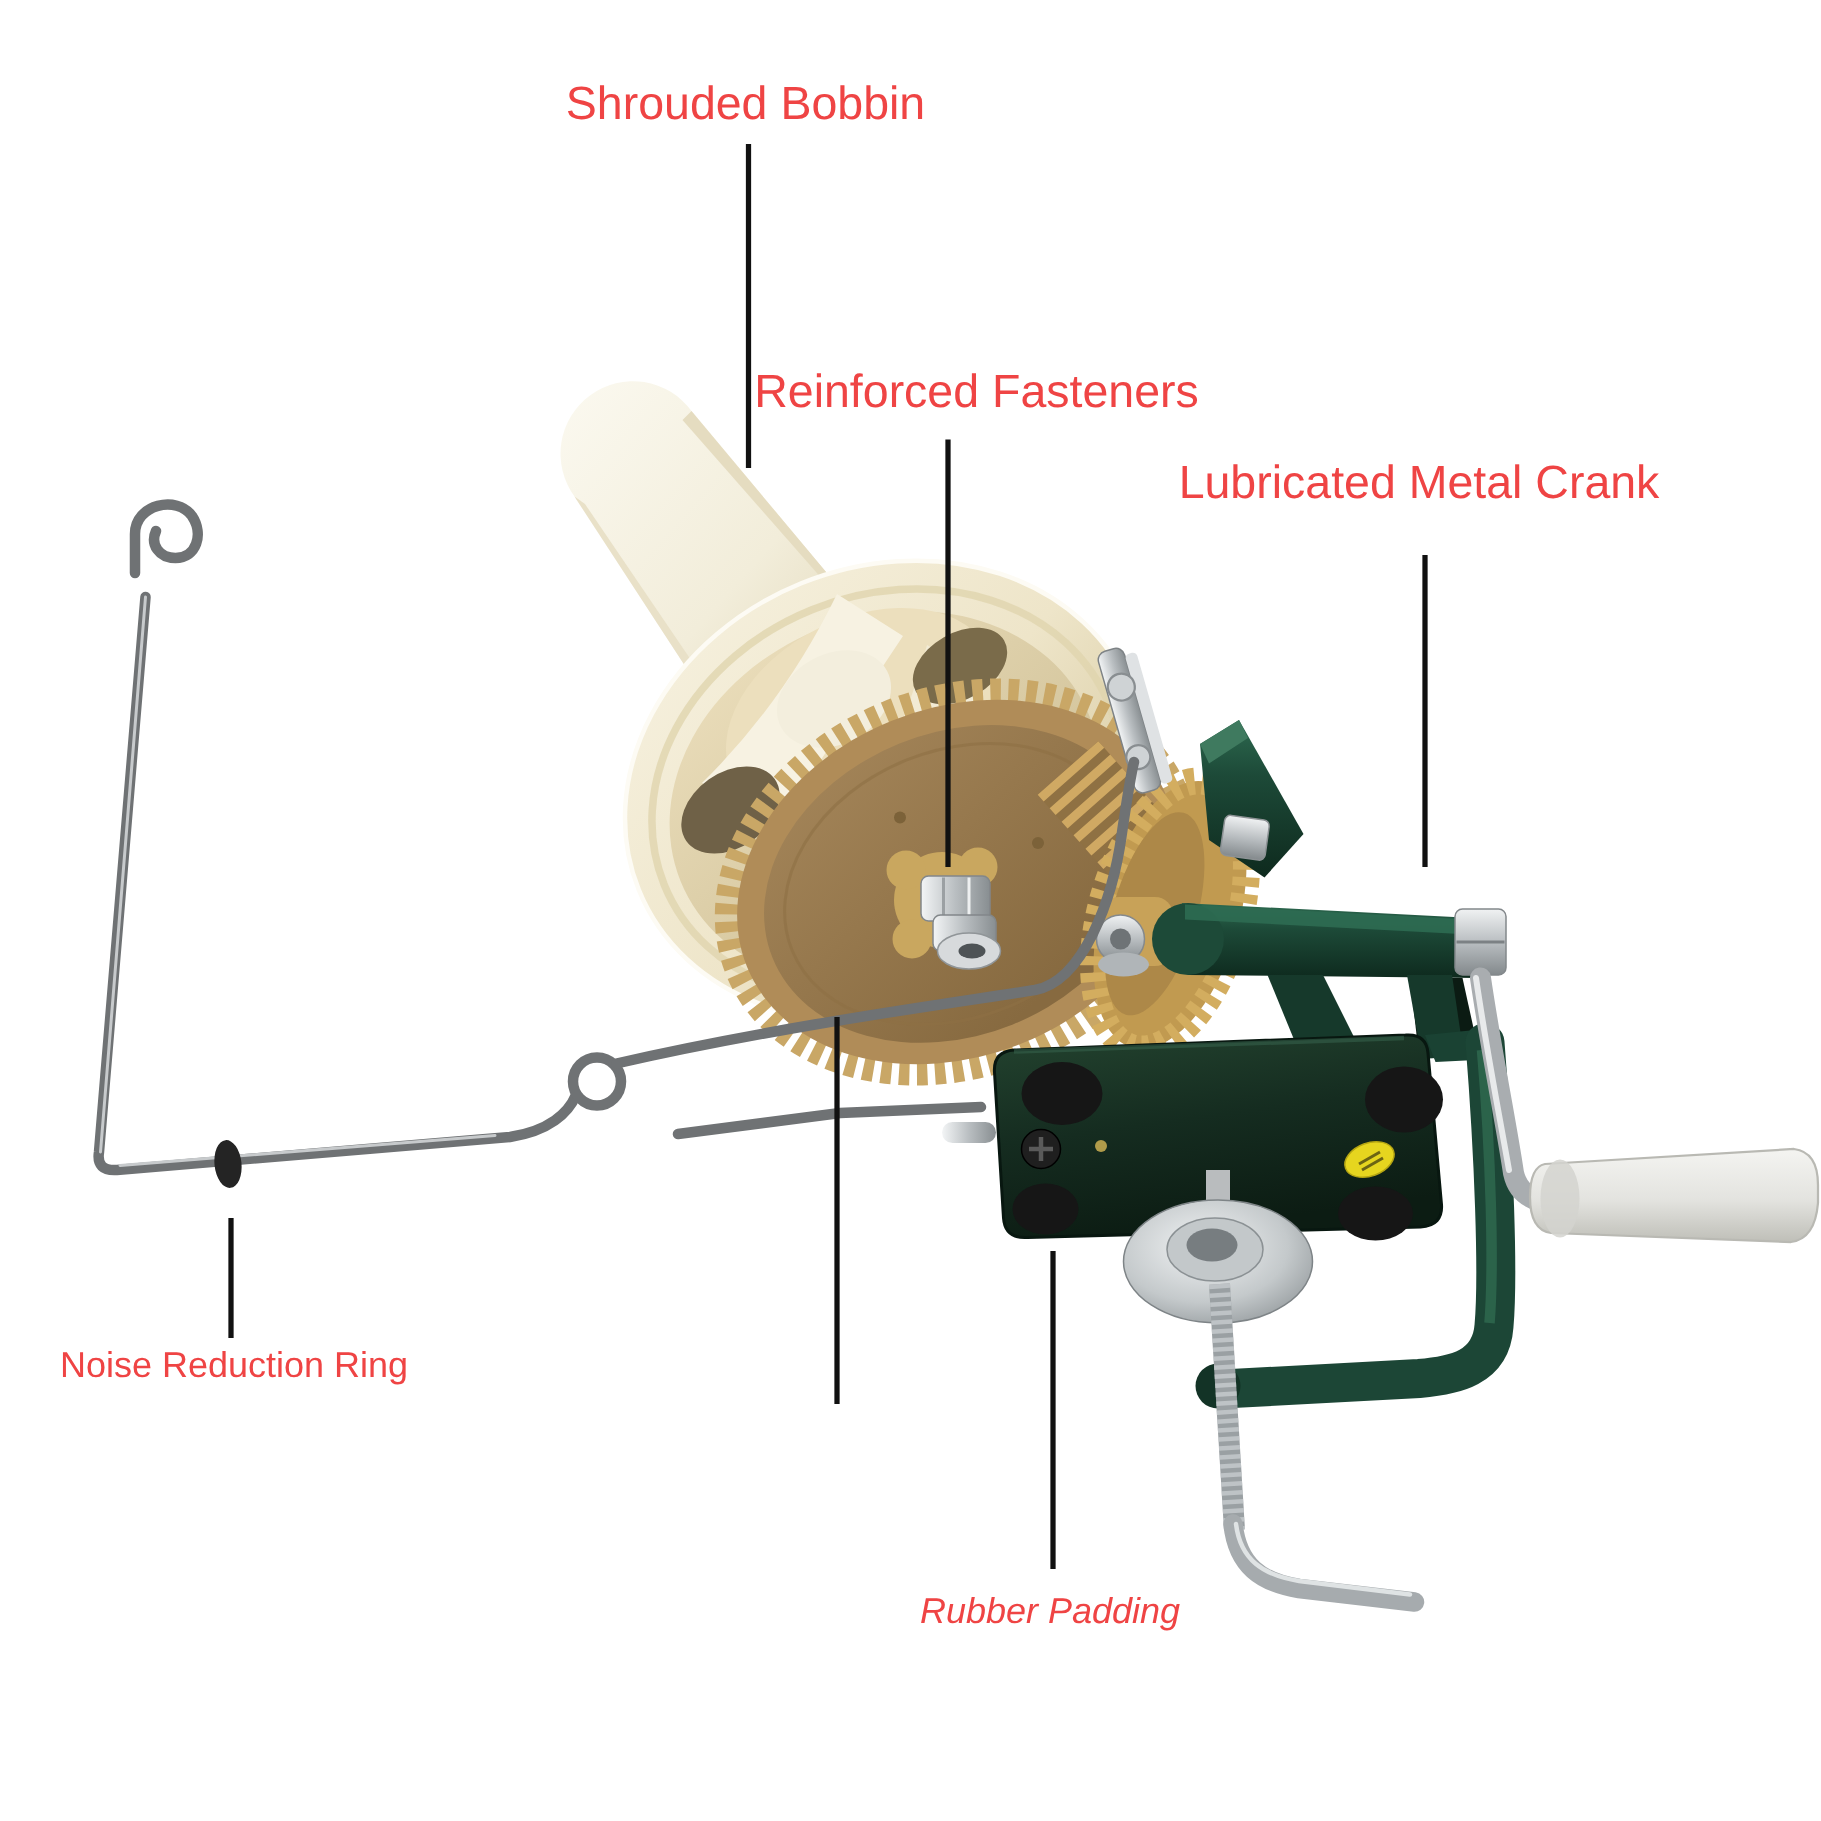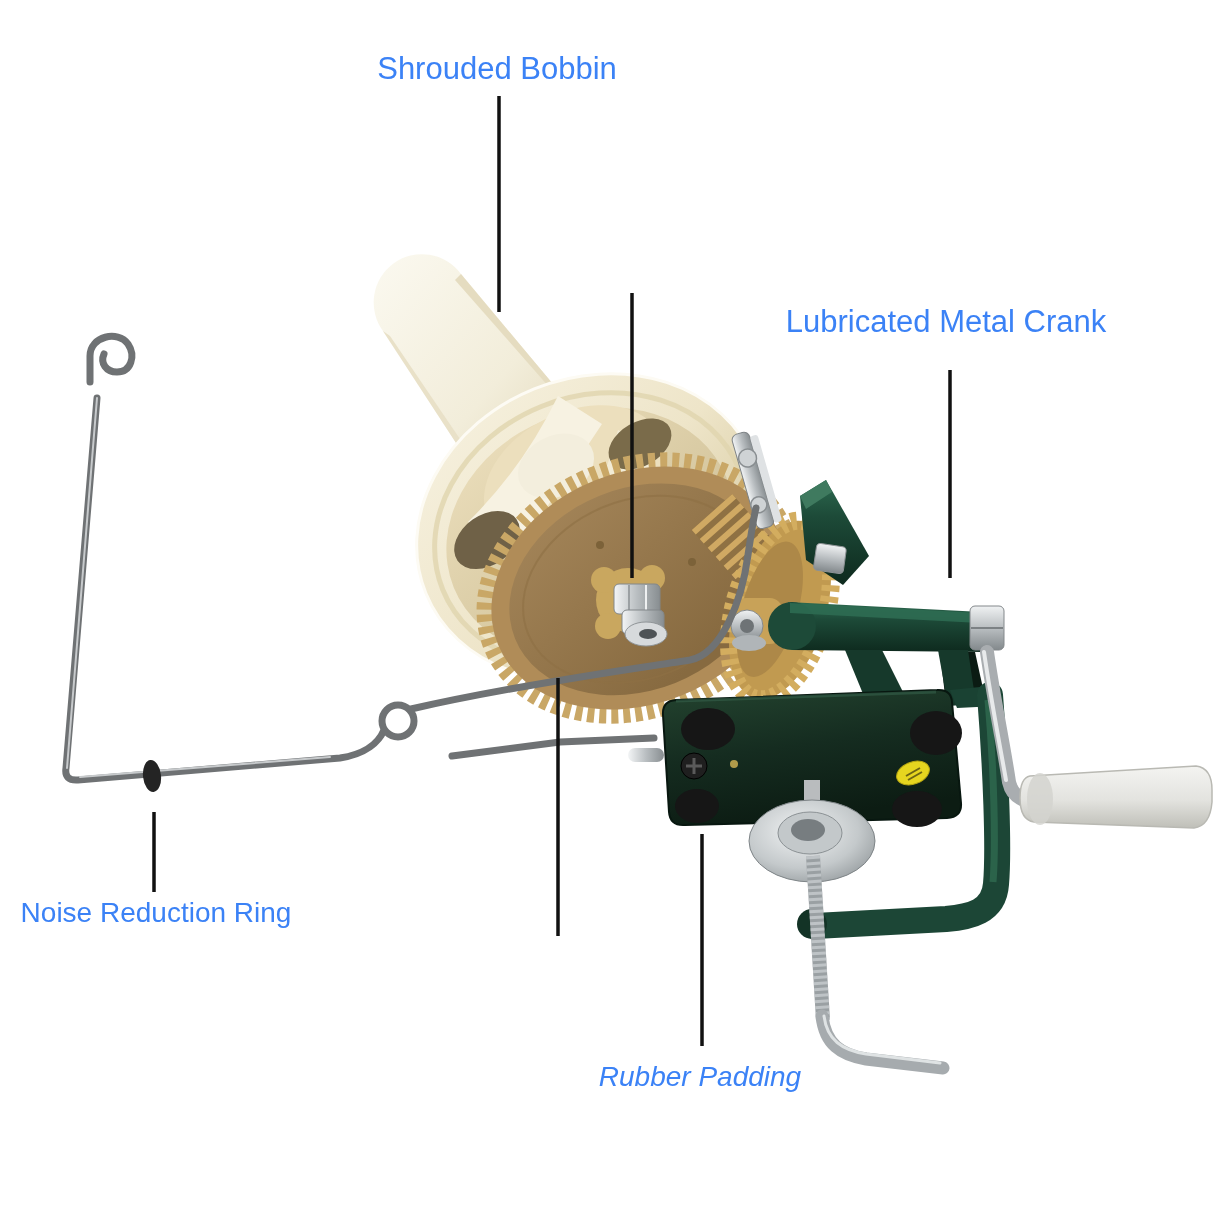--- a/index.html
+++ b/index.html
@@ -3,23 +3,23 @@
 <meta charset="utf-8">
 <style>
   html,body{margin:0;padding:0;background:#ffffff;}
   .canvas{
     position:relative;width:1214px;height:1214px;background:#ffffff;
     font-family:"Liberation Sans", sans-serif;overflow:hidden;
   }
   .scene{position:absolute;left:0;top:0;width:1214px;height:1214px;}
   .callout-label{
     position:absolute;transform:translateX(-50%);white-space:nowrap;
-    color:#3b82f6;font-size:31px;line-height:1.1;
+    color:#ef4444;font-size:31px;line-height:1.1;
   }
-  .callout-label.small{font-size:28px;}
+  .callout-label.small{font-size:24px;}
   .lbl-bobbin{left:497px;top:52px;}
   .lbl-fasteners{left:651px;top:244px;}
   .lbl-crank{left:946px;top:305px;}
   .lbl-noise{left:156px;top:898px;}
   .lbl-gears{left:563px;top:940px;}
   .lbl-rubber{left:700px;top:1062px;font-style:italic;}
 </style>
 </head>
 <body>
 
@@ -230,17 +230,18 @@
       <line x1="499" y1="96" x2="499" y2="312"></line>
       <line x1="632" y1="293" x2="632" y2="578"></line>
       <line x1="950" y1="370" x2="950" y2="578"></line>
       <line x1="154" y1="812" x2="154" y2="892"></line>
       <line x1="558" y1="678" x2="558" y2="936"></line>
       <line x1="702" y1="834" x2="702" y2="1046"></line>
     </g>
   </svg>
 
   <div class="callout-label lbl-bobbin">Shrouded Bobbin</div>
+  <div class="callout-label lbl-fasteners">Reinforced Fasteners</div>
   <div class="callout-label lbl-crank">Lubricated Metal Crank</div>
   <div class="callout-label small lbl-noise">Noise Reduction Ring</div>
   <div class="callout-label small lbl-rubber">Rubber Padding</div>
 
 </div>
 
 </body></html>

